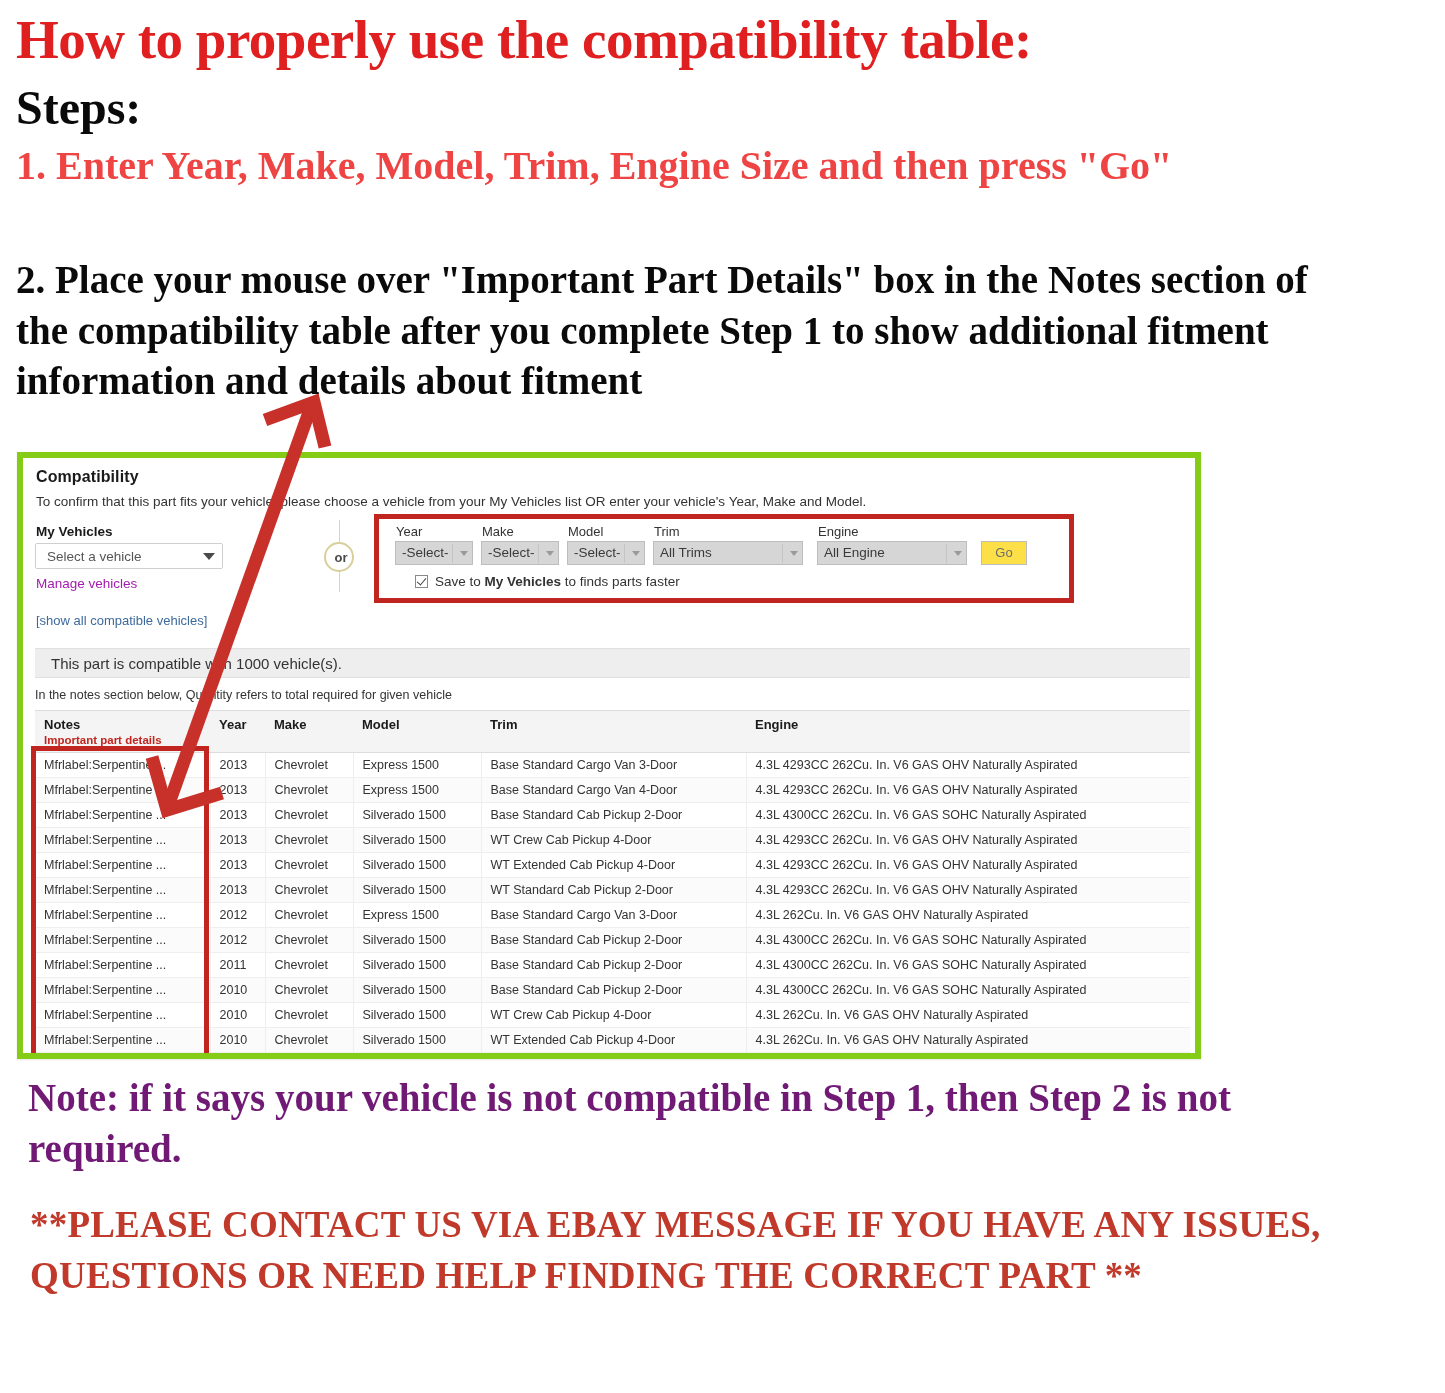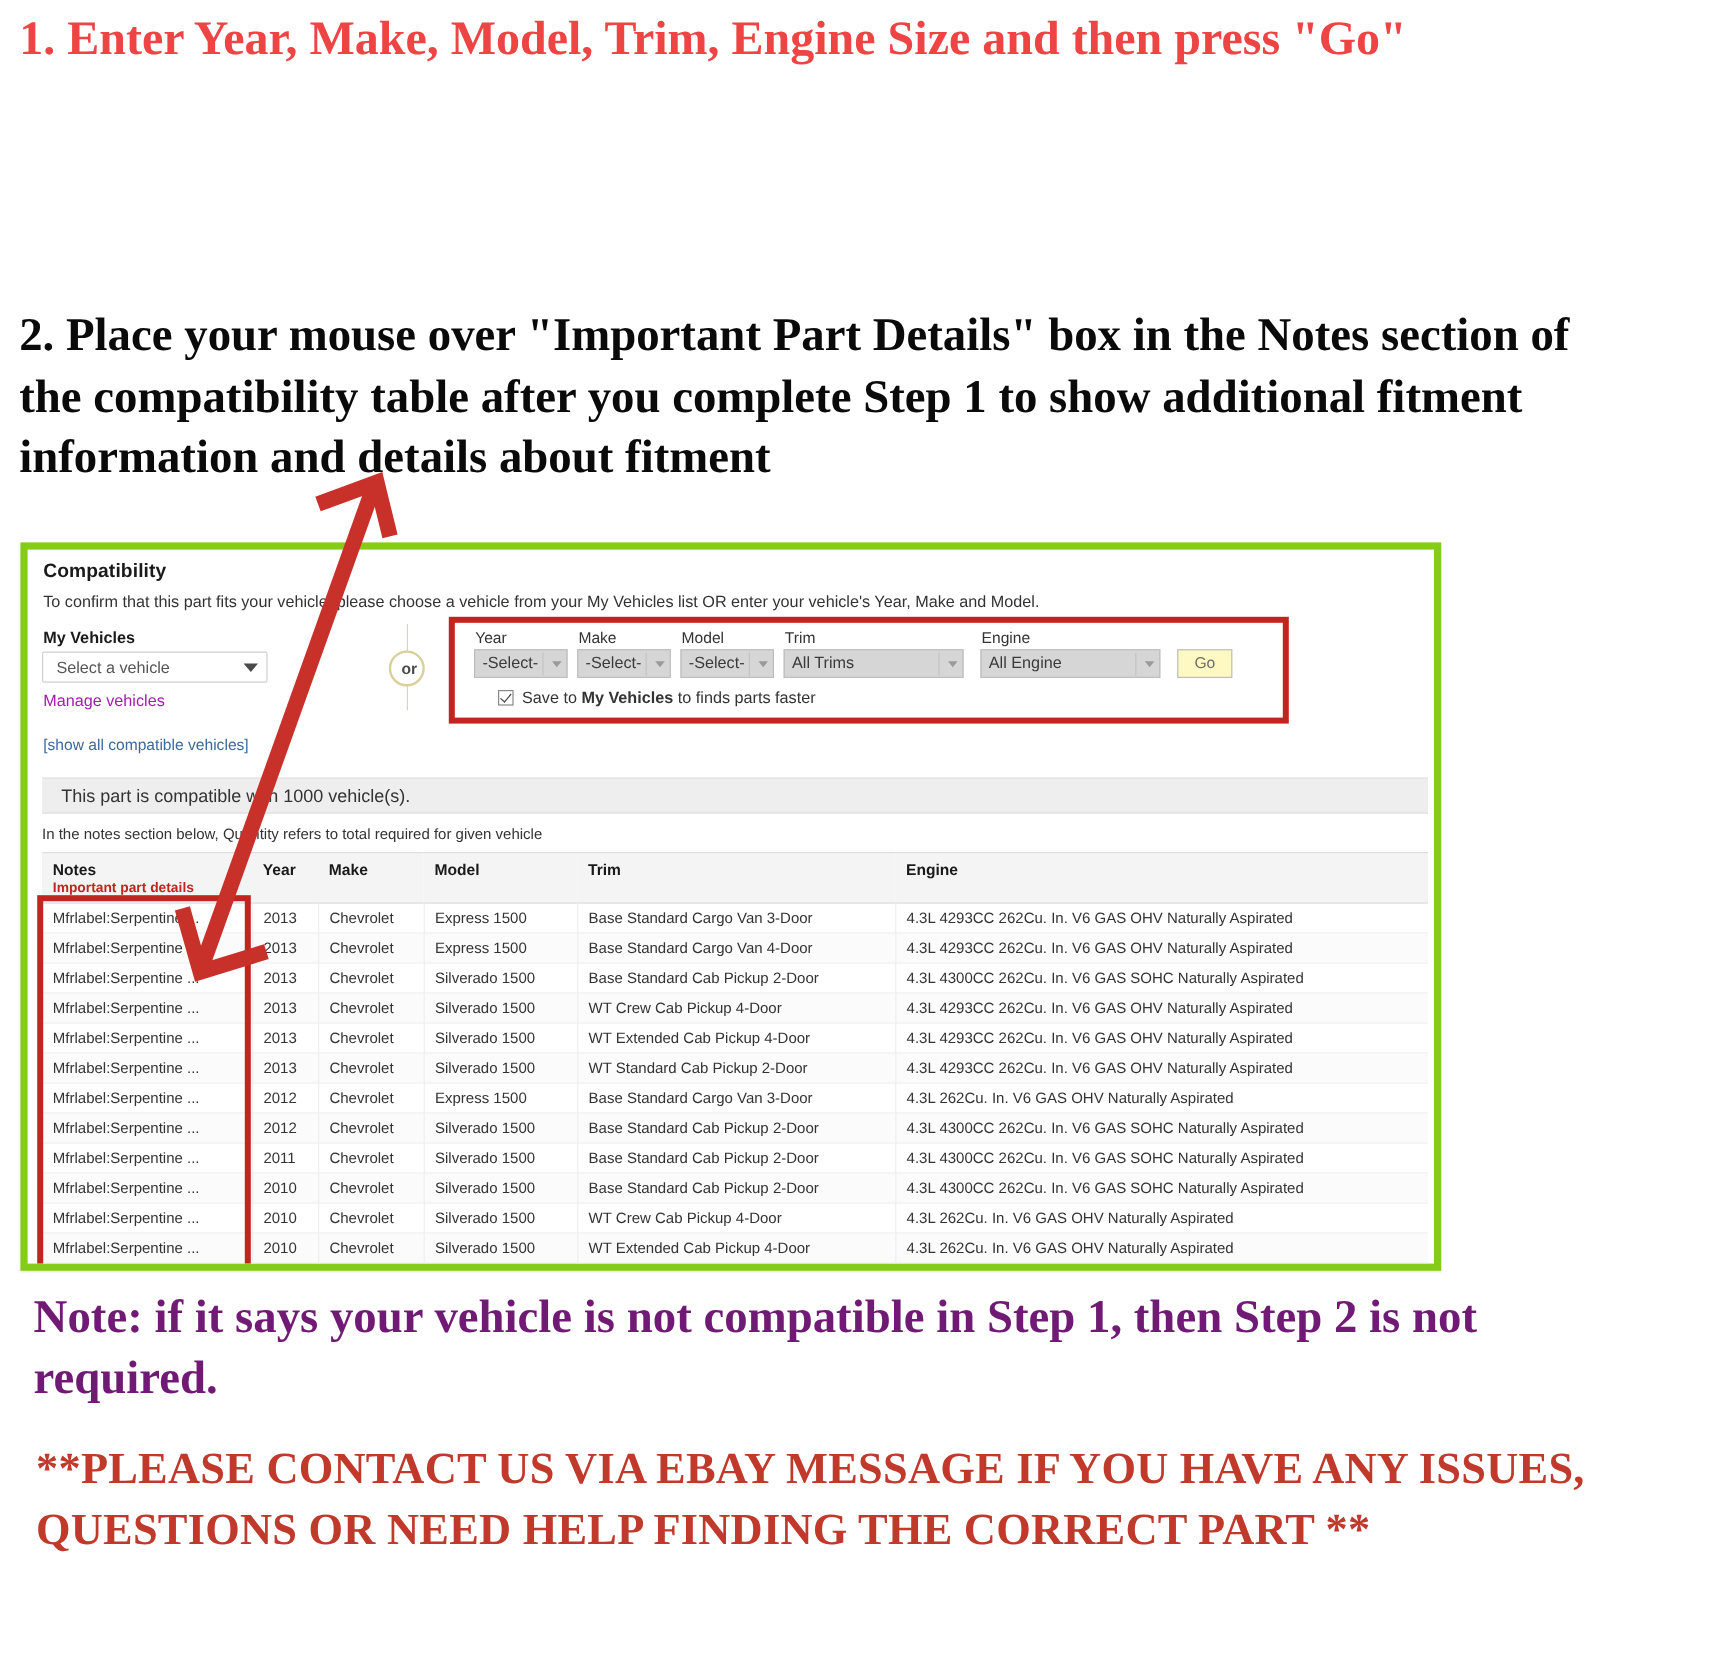--- a/index.html
+++ b/index.html
@@ -169,21 +169,21 @@
     border-right:4px solid transparent;
     border-top:5px solid #9a9a9a;
   }
   .fld-sep{
     position:absolute;right:19px;top:2px;
     width:1px;height:19px;background:#c4c4c4;
   }
   .go-btn{
     position:absolute;left:600px;top:17px;
     width:46px;height:24px;
-    background:#fef9c3;border:1px solid #bdbdbd;
+    background:#fde047;border:1px solid #bdbdbd;
     box-sizing:border-box;
     text-align:center;
   }
   .go-btn span{font-size:13px;color:#6d6d6d;line-height:22px;}
 
   .save-row{position:absolute;left:42px;top:56px;}
   .save-check{
     position:absolute;left:0;top:1px;
     width:13px;height:13px;
     border:1px solid #888888;background:#ffffff;
@@ -266,20 +266,22 @@
   .arrow-svg{
     position:absolute;left:0;top:0;
     width:1445px;height:1393px;
     pointer-events:none;
   }
 </style>
 </head>
 <body>
 
 <div class="instructions">
+  <div class="h-main">How to properly use the compatibility table:</div>
+  <div class="h-steps">Steps:</div>
   <div class="h-step1">1. Enter Year, Make, Model, Trim, Engine Size and then press "Go"</div>
 </div>
 <div class="h-step2">2. Place your mouse over "Important Part Details" box in the Notes section of the compatibility table after you complete Step 1 to show additional fitment information and details about fitment</div>
 
 <div class="compat-panel">
 
   <div class="compat-title">Compatibility</div>
   <div class="compat-sub">To confirm that this part fits your vehicle, please choose a vehicle from your My Vehicles list OR enter your vehicle's Year, Make and Model.</div>
 
   <div class="mv-label">My Vehicles</div>

